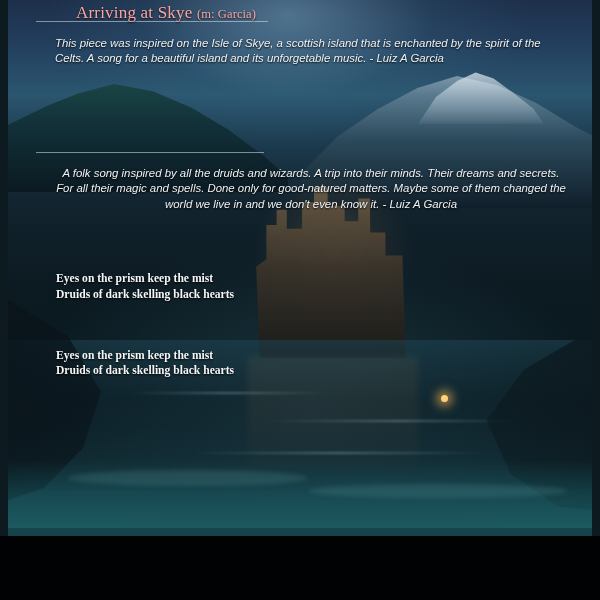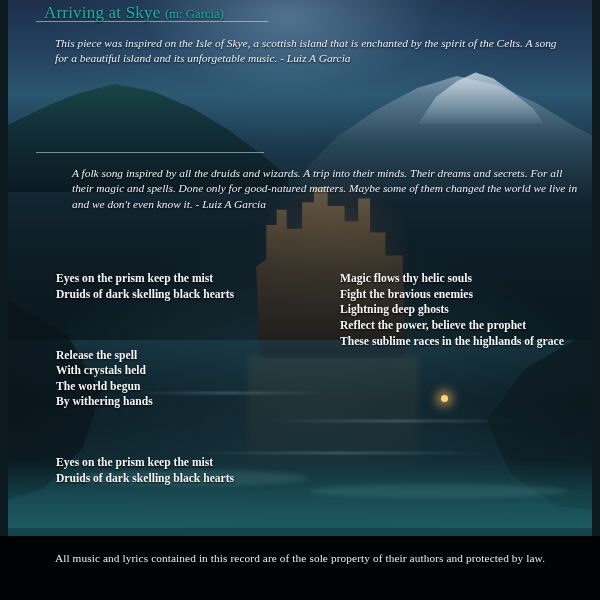--- a/index.html
+++ b/index.html
@@ -210,46 +210,47 @@
   .rule {
     position: absolute;
     height: 1px;
     background: rgba(215,225,235,0.55);
   }
   .rule-1b { left: 36px; width: 232px; top: 21px; }
   .rule-2 { left: 36px; width: 228px; top: 152px; }
 
   .song-title {
     position: absolute;
-    color: #14b8a6;
+    color: #fca5a5;
     font-family: "Liberation Serif", serif;
     font-size: 17px;
     letter-spacing: 0.2px;
     text-shadow: 0 1px 2px rgba(0,0,0,0.85);
     white-space: nowrap;
+    margin-left: 32px;
   }
   .song-title .credit {
     font-size: 12.5px;
     letter-spacing: 0.1px;
   }
   #title1 { left: 44px; top: 3px; }
   #title2 { left: 44px; top: 134px; }
 
   .desc {
     position: absolute;
     color: #eef2f4;
-    font-family: Liberation Serif, serif;
+    font-family: Liberation Sans, sans-serif;
     font-style: italic;
     font-size: 11.4px;
     line-height: 15.3px;
     text-shadow: 0 1px 2px rgba(0,0,0,0.9);
     text-align: left;
   }
   #desc1 { left: 55px; top: 36px; width: 510px; }
-  #desc2 { left: 72px; top: 166px; width: 512px; }
+  #desc2 { left: 55px; top: 166px; width: 512px; text-align: center; }
 
   .lyrics-col {
     position: absolute;
     color: #f4f6f7;
     font-family: "Liberation Serif", serif;
     font-weight: bold;
     font-size: 11.6px;
     line-height: 15.6px;
     text-shadow: 0 1px 2px rgba(0,0,0,0.95);
     white-space: pre-wrap;
@@ -315,32 +316,20 @@
       <span class="credit">(m: Garcia)</span>
     </div>
     <div class="desc" id="desc1">This piece was inspired on the Isle of Skye, a scottish island that is enchanted by the spirit of the Celts. A song for a beautiful island and its unforgetable music. - Luiz A Garcia</div>
 
     <div class="rule rule-2"></div>
     <div class="desc" id="desc2">A folk song inspired by all the druids and wizards. A trip into their minds. Their dreams and secrets. For all their magic and spells. Done only for good-natured matters. Maybe some of them changed the world we live in and we don't even know it. - Luiz A Garcia</div>
 
     <div class="lyrics-col" id="lyrics-left">
       <div class="stanza">Eyes on the prism keep the mist
 Druids of dark skelling black hearts</div>
-      <div class="stanza">Release the spell
-With crystals held
-The world begun
-By withering hands</div>
       <div class="stanza">Eyes on the prism keep the mist
 Druids of dark skelling black hearts</div>
     </div>
 
-    <div class="lyrics-col" id="lyrics-right">
-      <div class="stanza">Magic flows thy helic souls
-Fight the bravious enemies
-Lightning deep ghosts
-Reflect the power, believe the prophet
-These sublime races in the highlands of grace</div>
-    </div>
-
-    <div class="footer">All music and lyrics contained in this record are of the sole property of their authors and protected by law.</div>
+
   </div>
 
 </div>
 
 </body></html>

